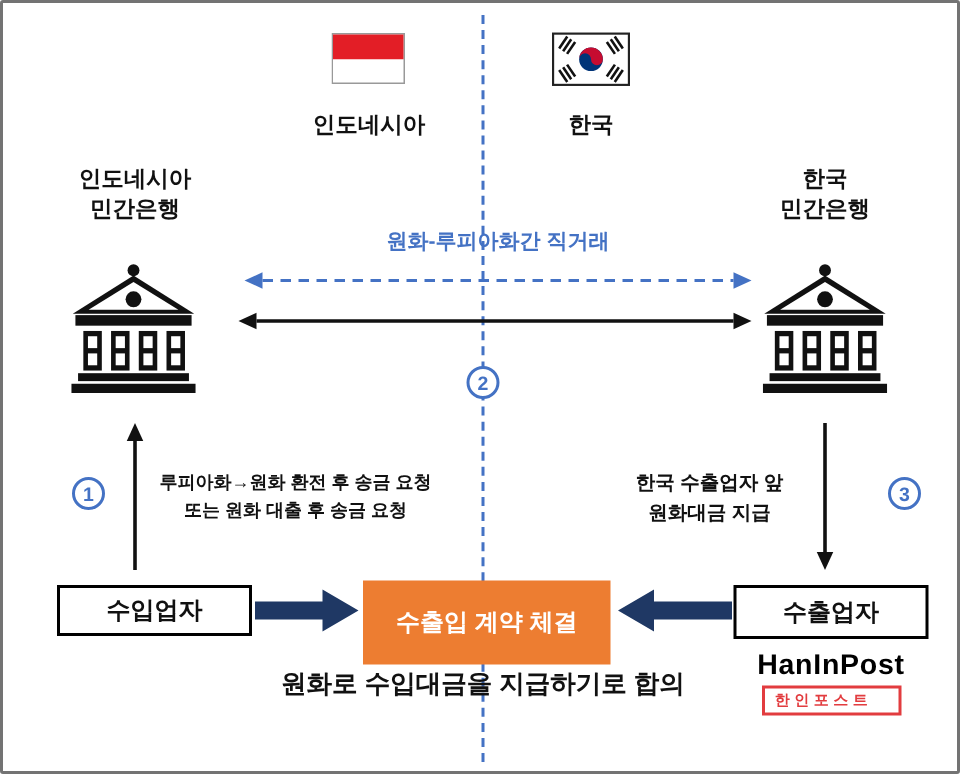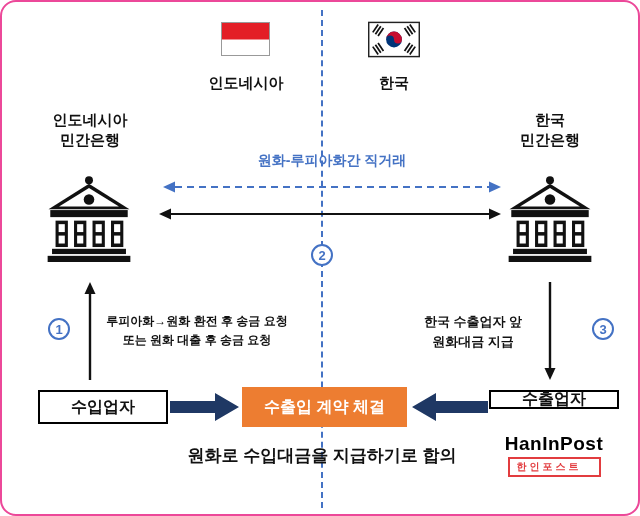--- a/index.html
+++ b/index.html
@@ -1,19 +1,19 @@
 <!DOCTYPE html>
 <html><head>
 <meta charset="utf-8">
 <style>
   html,body { margin:0; padding:0; background:#ffffff; }
   body { font-family:"Liberation Sans", sans-serif; }
   .canvas {
     position:relative; width:636px; height:512px; margin:0 auto;
-    background:#fff; border:2px solid #ec4899; border-radius:16px;
+    background:#fff; border:2px solid #737373; border-radius:2px;
     overflow:hidden; color:#111;
   }
   .abs { position:absolute; }
   .preline { white-space:pre-line; }
   .center { text-align:center; }
 
   .vline { left:319px; top:8px; height:498px; width:0;
            border-left:2px dashed #4472C4; z-index:0; }
 
   .flag-label { font-weight:bold; font-size:15px; }
@@ -160,22 +160,22 @@
 
   <svg class="abs" style="left:540px; top:278px;" width="16" height="102" viewBox="0 0 16 102">
     <line x1="8" y1="2" x2="8" y2="89" stroke="#111" stroke-width="2.4"></line>
     <polygon points="8,100 2.5,88 13.5,88" fill="#111"></polygon>
   </svg>
   <span class="abs circ" style="left:590px; top:316px;">3</span>
   <div class="abs party-box" style="left:36px; top:388px; width:130px; height:34px;">수입업자</div>
 
   <div class="abs side-note center preline" style="left:408px; top:310px; width:126px; font-size:13px;">한국 수출업자 앞
 원화대금 지급</div>
-  <div class="abs contract-box" style="left:240px; top:385px; width:165px; height:40px;">수출입 계약 체결</div>
-  <div class="abs party-box" style="left:487px; top:388px; width:130px; height:19px;">수출업자</div>
+  <div class="abs contract-box" style="left:240px; top:385px; width:165px; height:56px;">수출입 계약 체결</div>
+  <div class="abs party-box" style="left:487px; top:388px; width:130px; height:36px;">수출업자</div>
 
   <svg class="abs" style="left:168px; top:390px;" width="71" height="30" viewBox="0 0 71 30">
     <polygon points="0,9 45,9 45,1 69,15 45,29 45,21 0,21" fill="#1F3864"></polygon>
   </svg>
   <svg class="abs" style="left:406px; top:390px;" width="80" height="30" viewBox="0 0 80 30">
     <polygon points="80,9 28,9 28,1 4,15 28,29 28,21 80,21" fill="#1F3864"></polygon>
   </svg>
 
   <div class="abs bottom-note center" style="left:140px; top:442px; width:360px;">원화로 수입대금을 지급하기로 합의</div>
 

